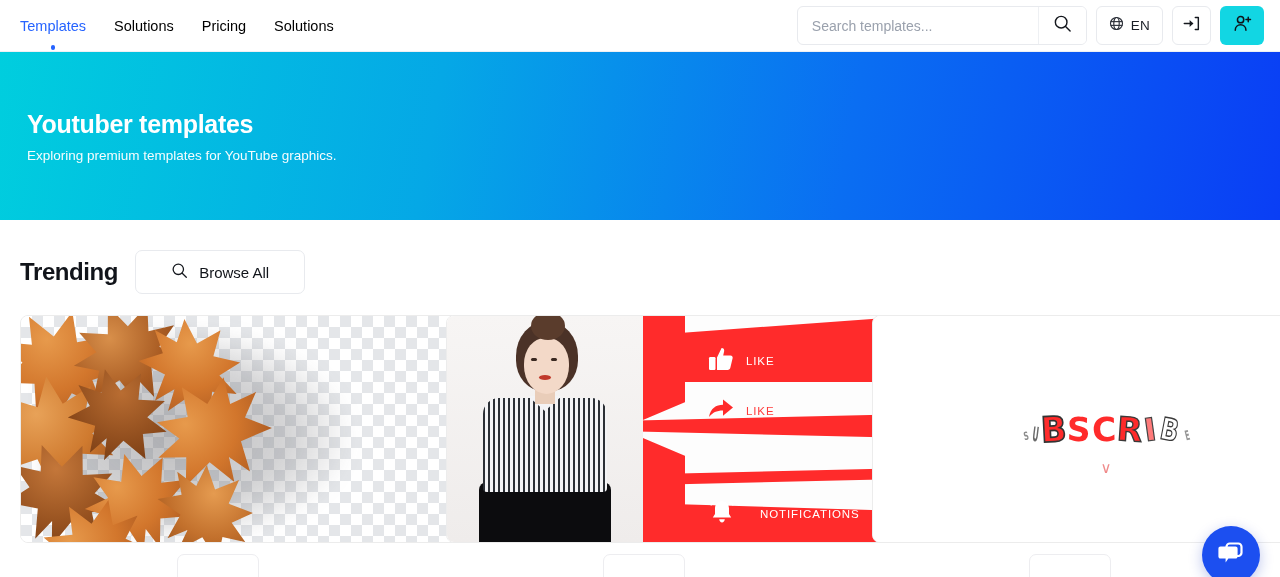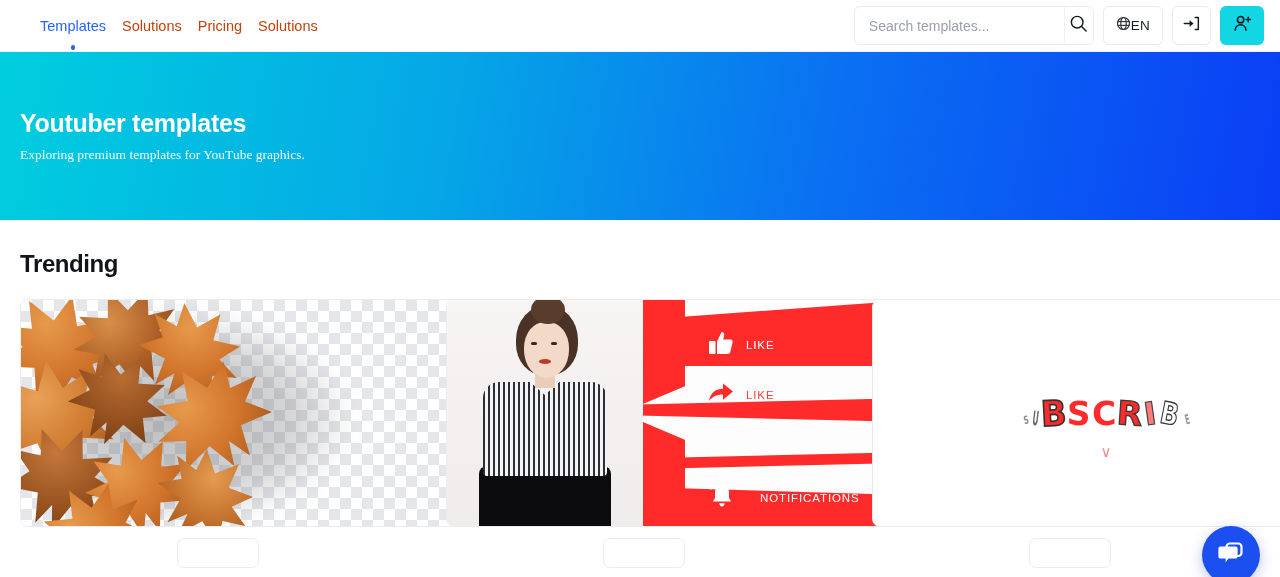--- a/index.html
+++ b/index.html
@@ -26,46 +26,46 @@
     cursor: pointer;
     margin-right: 38px;
   }
   .logo-mark { width: 30px; height: 26px; display: block; }
   .logo-text {
     font-size: 21px; font-weight: 700; letter-spacing: -0.4px;
     color: #111318; font-family: "DejaVu Sans", sans-serif;
     transform: scaleX(0.82); transform-origin: left center;
   }
 
-  .nav { display: flex; align-items: center; gap: 16px; margin-left: 20px; }
+  .nav { display: flex; align-items: center; gap: 28px; }
   .nav-item {
     position: relative;
     font-size: 14.5px;
-    color: #c2410c;
+    color: #000000;
     cursor: pointer;
     padding: 4px 0;
     white-space: nowrap;
   }
   .nav-item.active { color: #2563ff; }
   .nav-dot {
     position: absolute;
     left: 50%; bottom: -12px;
     width: 4.5px; height: 4.5px;
     margin-left: -2.25px;
     border-radius: 50%;
     background: #2563ff;
   }
 
   .header-right {
     margin-left: auto;
     display: flex; align-items: center; gap: 9px;
   }
   .searchbox {
     display: flex; align-items: center;
-    width: 240px; height: 39px;
+    width: 290px; height: 39px;
     border: 1px solid #e8eaee;
     border-radius: 6px;
     overflow: hidden;
     background: #fff;
   }
   .searchbox input {
     flex: 1;
     border: 0; outline: 0;
     height: 100%;
     padding: 0 14px;
@@ -81,20 +81,21 @@
     border-left: 1px solid #eef0f3;
     cursor: pointer;
     background: #fff;
   }
   .icon-btn {
     height: 39px;
     min-width: 39px;
     border: 1px solid #e8eaee;
     border-radius: 6px;
     display: flex; align-items: center; justify-content: center;
+    gap: 7px;
     cursor: pointer;
     background: #fff;
   }
   .lang-btn { padding: 0 12px; }
   .lang-code { font-size: 13.5px; color: #1b1f27; letter-spacing: 0.2px; }
   .signup-btn {
     width: 44px; height: 39px;
     border: 0; border-radius: 6px;
     display: flex; align-items: center; justify-content: center;
     cursor: pointer;
@@ -114,27 +115,27 @@
     transform: translateY(-50%);
     font-size: 108px;
     font-weight: 700;
     letter-spacing: 6px;
     color: rgba(255,255,255,0.13);
     line-height: 1;
     user-select: none;
     white-space: nowrap;
     font-family: "DejaVu Sans", sans-serif;
   }
-  .hero-inner { position: relative; padding-left: 20px; z-index: 2; }
+  .hero-inner { position: relative; padding-left: 27px; z-index: 2; }
   .hero-title {
     font-size: 25px; font-weight: 700;
     color: #ffffff; letter-spacing: -0.3px;
     margin-bottom: 9px;
   }
-  .hero-sub { font-size: 13.5px; color: #ffffff; opacity: 0.96; font-family: Liberation Serif, serif; }
+  .hero-sub { font-size: 13.5px; color: #ffffff; opacity: 0.96; }
 
   
   .section-head {
     display: flex; align-items: center; gap: 17px;
     padding: 30px 0 0 20px;
   }
   .section-title {
     font-size: 24px; font-weight: 700; color: #11141a;
     letter-spacing: -0.4px;
   }
@@ -377,20 +378,29 @@
 
   <div class="hero" style="background:linear-gradient(100deg,#00ceDE 0%,#05a8e6 34%,#0a6ef2 66%,#0a3ef5 100%);">
     <div class="hero-inner">
       <div class="hero-title">Youtuber templates</div>
       <div class="hero-sub">Exploring premium templates for YouTube graphics.</div>
     </div>
   </div>
 
   <div class="section-head">
     <div class="section-title">Trending</div>
+    <div class="browse-btn">
+      <span>
+        <svg width="17" height="17" viewBox="0 0 20 20" fill="none" xmlns="http://www.w3.org/2000/svg">
+          <circle cx="8.6" cy="8.6" r="6.1" stroke="#15181e" stroke-width="1.5"></circle>
+          <line x1="13.2" y1="13.2" x2="18" y2="18" stroke="#15181e" stroke-width="1.5" stroke-linecap="round"></line>
+        </svg>
+      </span>
+      <span class="browse-label">Browse All</span>
+    </div>
   </div>
 
   <div class="grid">
 
     <div class="card">
       <div class="thumb">
         <div class="checker"></div>
         <div class="leaf-shadow"></div>
         <div>
           <div class="leaf" style="left:-22px;  top:-6px;  width:120px; height:110px; transform:rotate(14deg);"></div>

